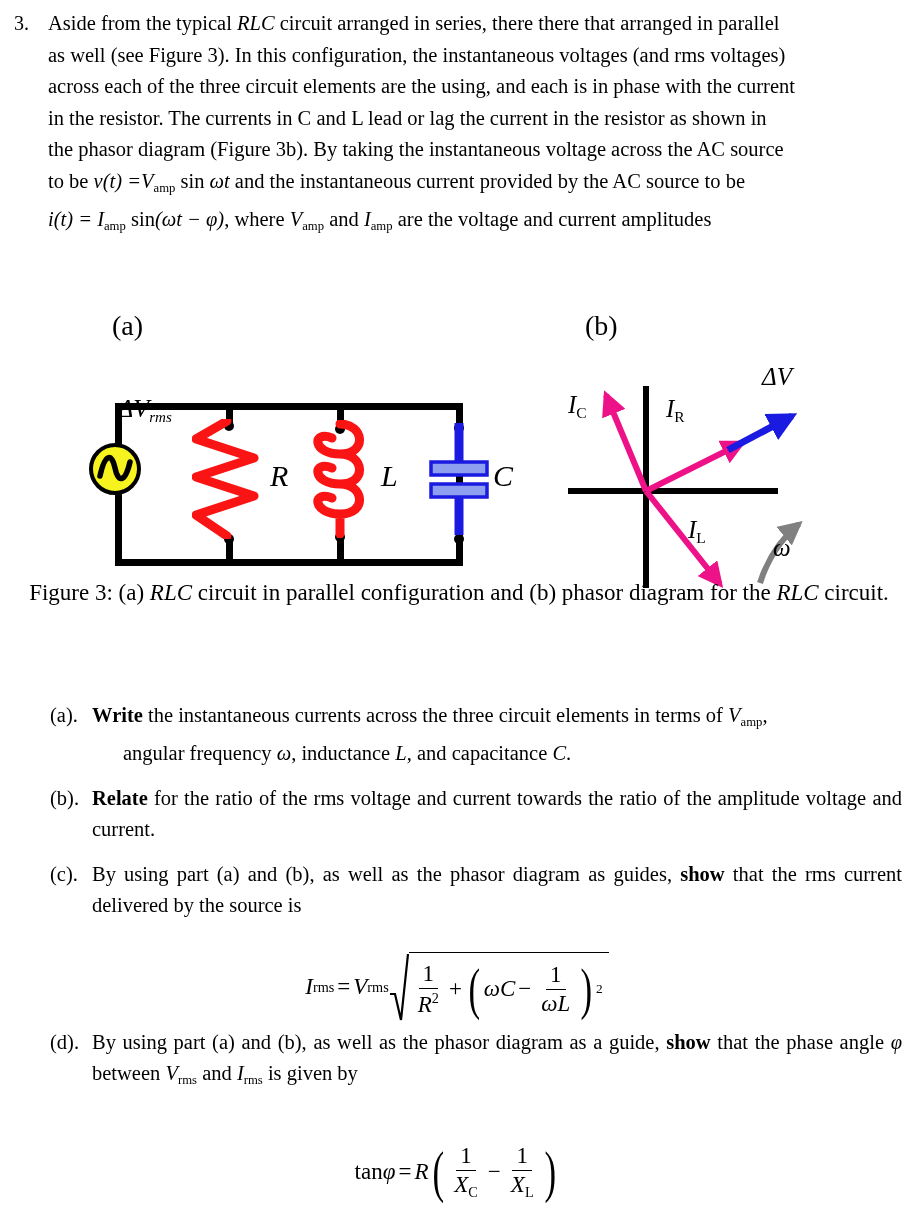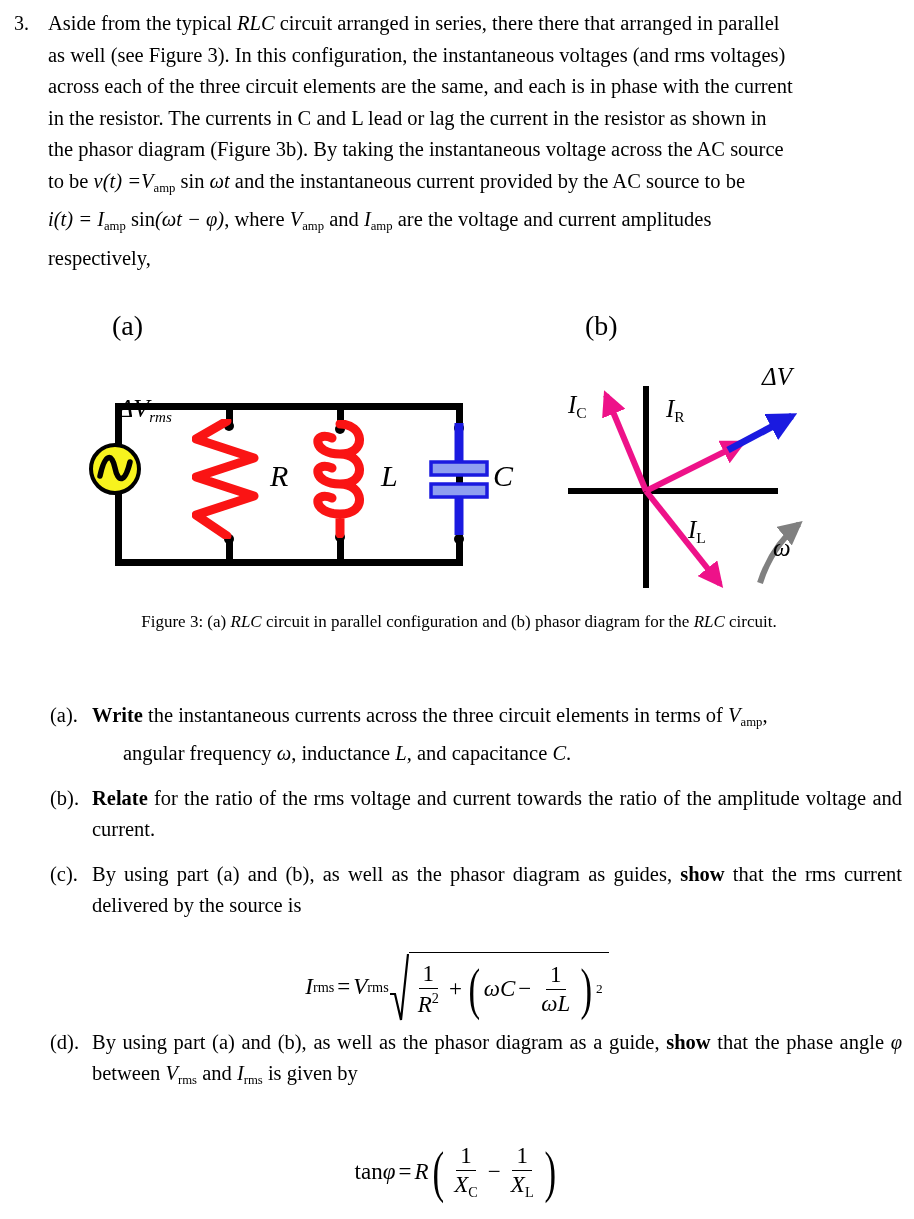--- a/index.html
+++ b/index.html
@@ -159,23 +159,23 @@
   #ic-label { left: 8px; top: 33px; }
   #ir-label { left: 106px; top: 37px; }
   #il-label { left: 128px; top: 158px; }
   #dv-phasor-label { left: 202px; top: 5px; font-style: normal; }
   #omega-label { left: 213px; top: 176px; }
 
   
   #figure-caption {
     position: absolute;
     left: 14px;
-    top: 612px;
+    top: 580px;
     width: 890px;
-    font-size: 17px;
+    font-size: 23px;
     text-align: center;
   }
 
   
   #parts {
     position: absolute;
     left: 50px;
     top: 700px;
     width: 852px;
     font-size: 20.5px;
@@ -304,21 +304,21 @@
     <span class="mline justify-line">
       <span>across</span>
       <span>each</span>
       <span>of</span>
       <span>the</span>
       <span>three</span>
       <span>circuit</span>
       <span>elements</span>
       <span>are</span>
       <span>the</span>
-      <span>same,</span>
+      <span>using,</span>
       <span>and</span>
       <span>each</span>
       <span>is</span>
       <span>in</span>
       <span>phase</span>
       <span>with</span>
       <span>the</span>
       <span>current</span>
     </span>
 
@@ -386,21 +386,20 @@
       <span>and</span>
       <span class="nowrap"><span class="it">I</span><span class="sub">amp</span></span>
       <span>are</span>
       <span>the</span>
       <span>voltage</span>
       <span>and</span>
       <span>current</span>
       <span>amplitudes</span>
     </span>
 
-    <span class="mline">respectively,</span>
   </div>
 </div>
 
 <div id="figure-area">
 
   <div class="panel-label" id="panel-a-label">(a)</div>
   <div class="panel-label" id="panel-b-label">(b)</div>
 
   <div id="circuit">
 

